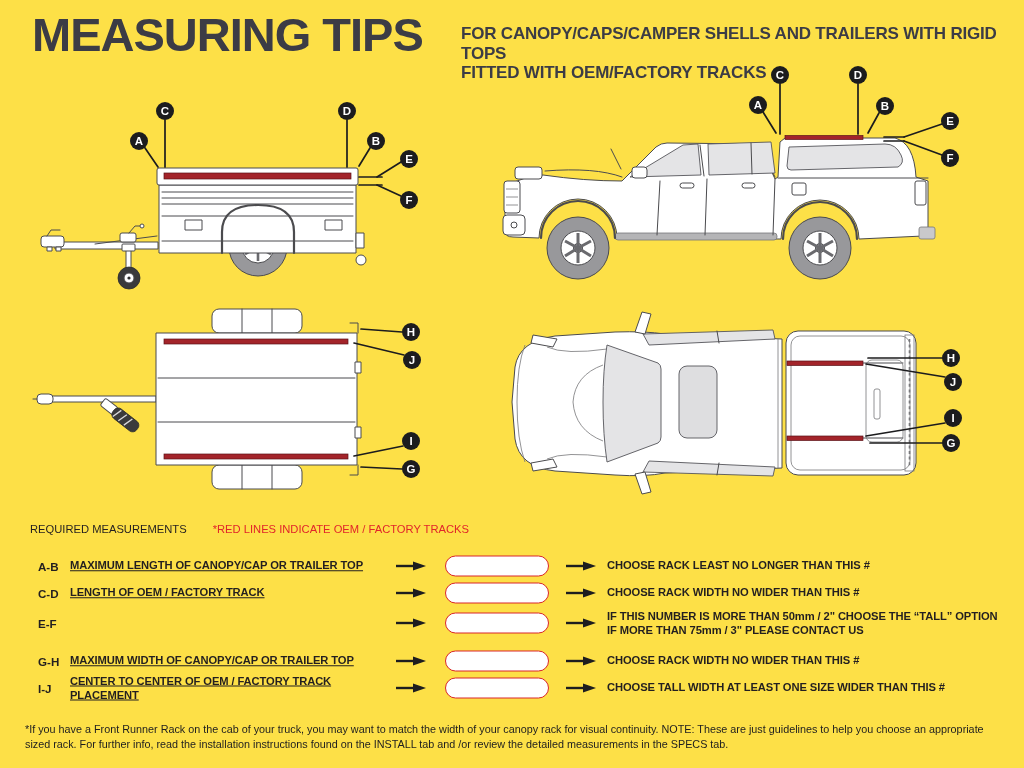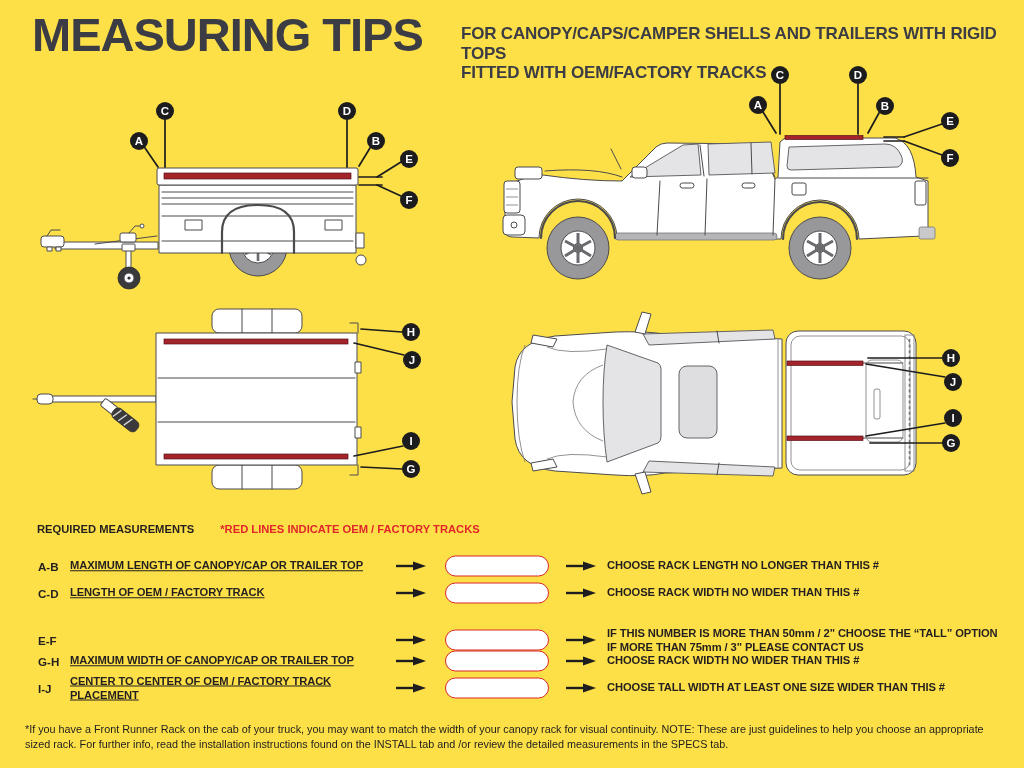--- a/index.html
+++ b/index.html
@@ -15,21 +15,21 @@
   .thick{stroke-width:2.2;}
   .thin{stroke:#77777a;stroke-width:0.8;fill:none;}
   .glass{fill:#e4e4e6;stroke:#55555a;stroke-width:0.9;stroke-linejoin:round;}
   .gray{fill:#98989b;stroke:#4b4b4e;stroke-width:1;}
   .dark{fill:#3a3a3c;stroke:#2b2b2d;stroke-width:0.8;}
   .track{fill:#a3242a;stroke:#5c1317;stroke-width:0.7;}
   .leader{stroke:#1c1c1e;stroke-width:1.7;fill:none;stroke-linecap:round;}
   .badge circle{fill:#1c1c1e;}
   .badge text{fill:#ffffff;font-family:"Liberation Sans",sans-serif;font-size:11.5px;
               font-weight:bold;text-anchor:middle;}
-  .legend-row{position:absolute;left:37px;top:523px;font-size:11.2px;font-weight:bold;}
+  .legend-row{position:absolute;left:30px;top:523px;font-size:11.2px;font-weight:normal;}
   .legend-note{margin-left:26px;color:#e1252b;}
   .m-row{position:absolute;left:0;right:0;height:24px;font-size:11.2px;font-weight:bold;}
   .m-row.tall{height:32px;}
   .m-range{position:absolute;left:38px;width:32px;top:50%;transform:translateY(-50%);font-size:11.6px;}
   .m-desc{position:absolute;left:70px;width:326px;top:50%;transform:translateY(-50%);
           line-height:13.5px;white-space:pre-line;letter-spacing:-0.1px;text-decoration:underline;}
   .m-arrow1{position:absolute;left:396px;top:50%;transform:translateY(-50%);height:10px;}
   .m-pill{position:absolute;left:445px;width:102px;height:19px;top:50%;transform:translateY(-50%);
           border:1.6px solid #d9262c;border-radius:12px;background:#fff;}
   .m-arrow2{position:absolute;left:566px;top:50%;transform:translateY(-50%);height:10px;}
@@ -344,21 +344,21 @@
           <polygon points="17,0.6 30,5 17,9.4" fill="#1d1d1f"></polygon>
         </svg>
       </span>
     <span class="m-pill"></span>
     <span class="m-arrow2">
         <svg class="arr" width="30" height="10" viewBox="0 0 30 10">
           <line x1="0" y1="5" x2="19" y2="5" stroke="#1d1d1f" stroke-width="2.4"></line>
           <polygon points="17,0.6 30,5 17,9.4" fill="#1d1d1f"></polygon>
         </svg>
       </span>
-    <span class="m-out">CHOOSE RACK LENGTH NO LONGER THAN THIS #</span>
+    <span class="m-out">CHOOSE RACK LEAST NO LONGER THAN THIS #</span>
   </div>
 
   <div class="m-row" style="top:581px;">
     <span class="m-range">C-D</span>
     <span class="m-desc">LENGTH OF OEM / FACTORY TRACK</span>
     <span class="m-arrow1">
         <svg class="arr" width="30" height="10" viewBox="0 0 30 10">
           <line x1="0" y1="5" x2="19" y2="5" stroke="#1d1d1f" stroke-width="2.4"></line>
           <polygon points="17,0.6 30,5 17,9.4" fill="#1d1d1f"></polygon>
         </svg>
@@ -366,21 +366,21 @@
     <span class="m-pill"></span>
     <span class="m-arrow2">
         <svg class="arr" width="30" height="10" viewBox="0 0 30 10">
           <line x1="0" y1="5" x2="19" y2="5" stroke="#1d1d1f" stroke-width="2.4"></line>
           <polygon points="17,0.6 30,5 17,9.4" fill="#1d1d1f"></polygon>
         </svg>
       </span>
     <span class="m-out">CHOOSE RACK WIDTH NO WIDER THAN THIS #</span>
   </div>
 
-  <div class="m-row tall" style="top:624px;padding-left:47px;">
+  <div class="m-row tall" style="top:607px;padding-left:47px;">
     <span class="m-range">E-F</span>
     <span class="m-arrow1">
         <svg class="arr" width="30" height="10" viewBox="0 0 30 10">
           <line x1="0" y1="5" x2="19" y2="5" stroke="#1d1d1f" stroke-width="2.4"></line>
           <polygon points="17,0.6 30,5 17,9.4" fill="#1d1d1f"></polygon>
         </svg>
       </span>
     <span class="m-pill"></span>
     <span class="m-arrow2">
         <svg class="arr" width="30" height="10" viewBox="0 0 30 10">

